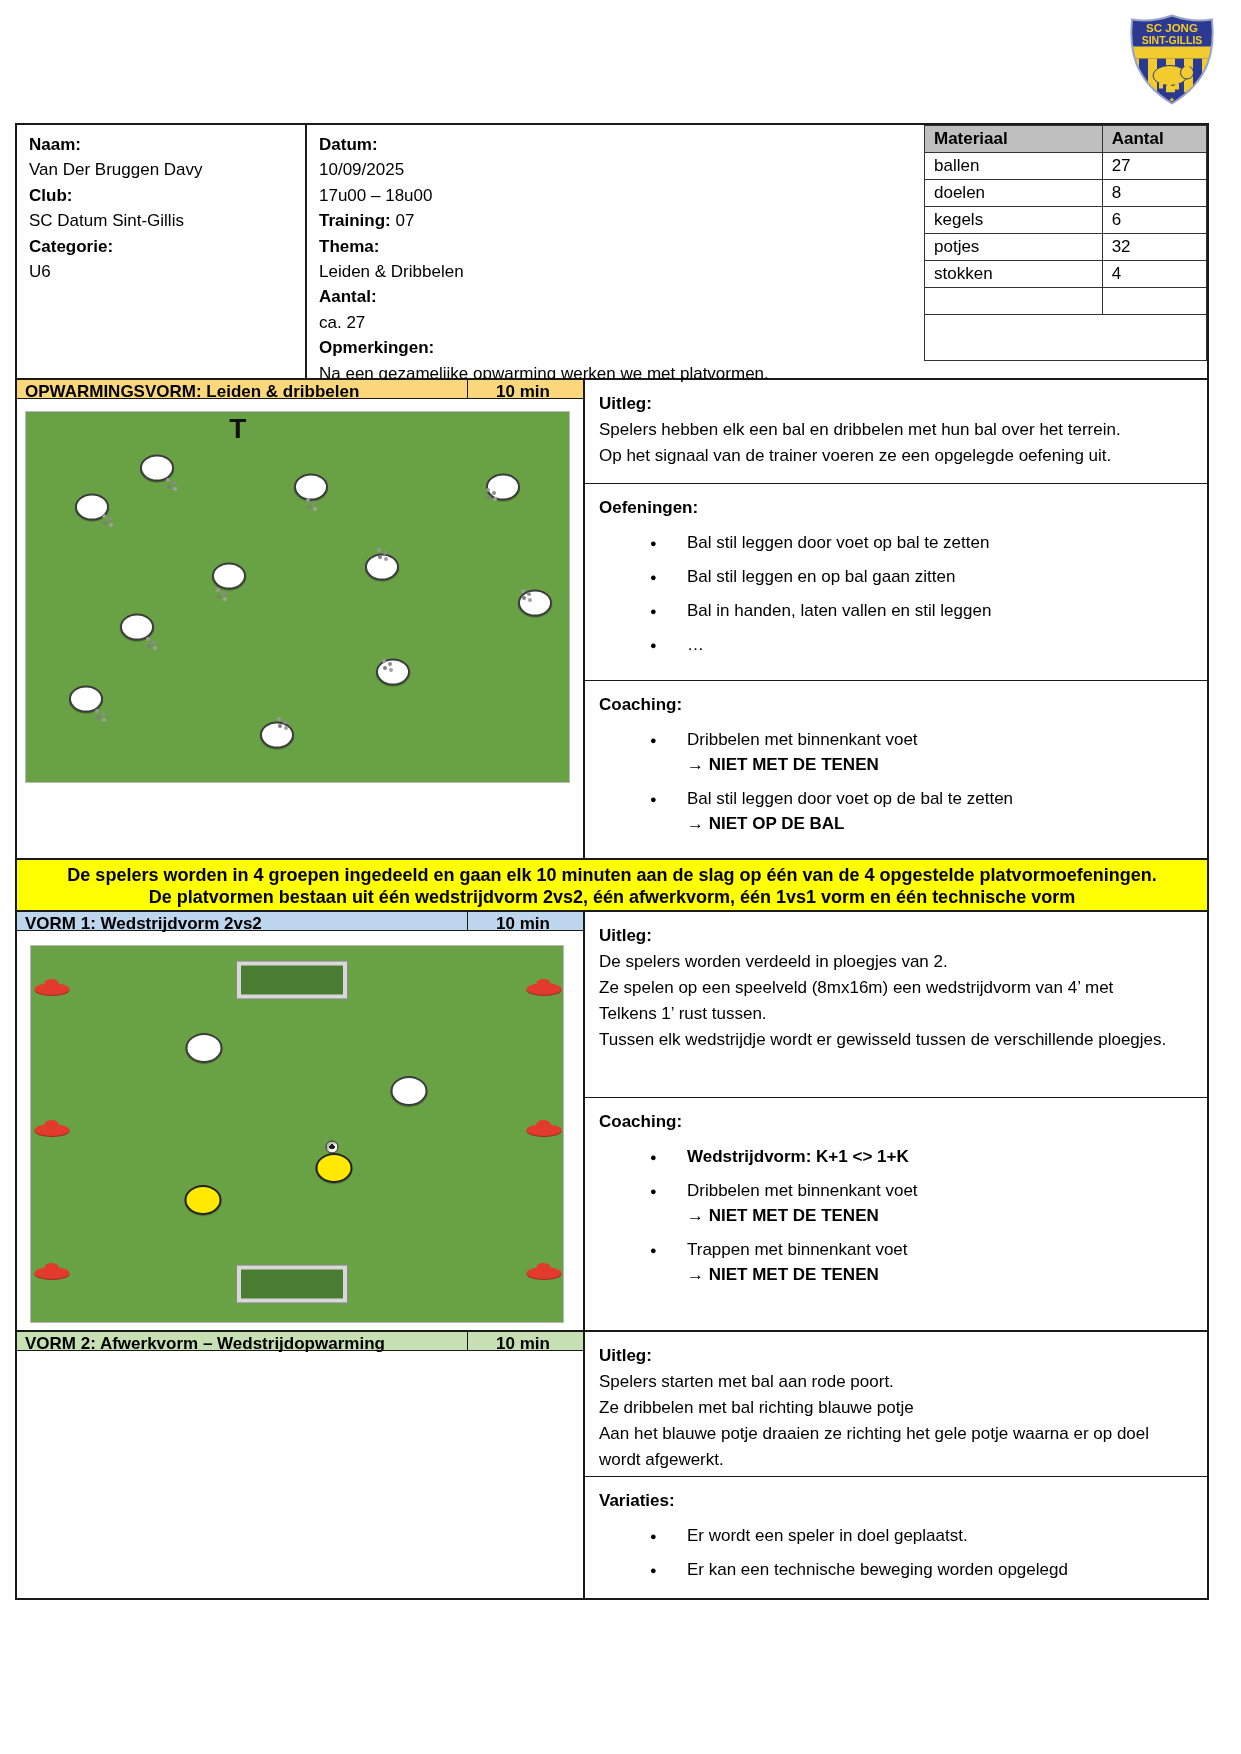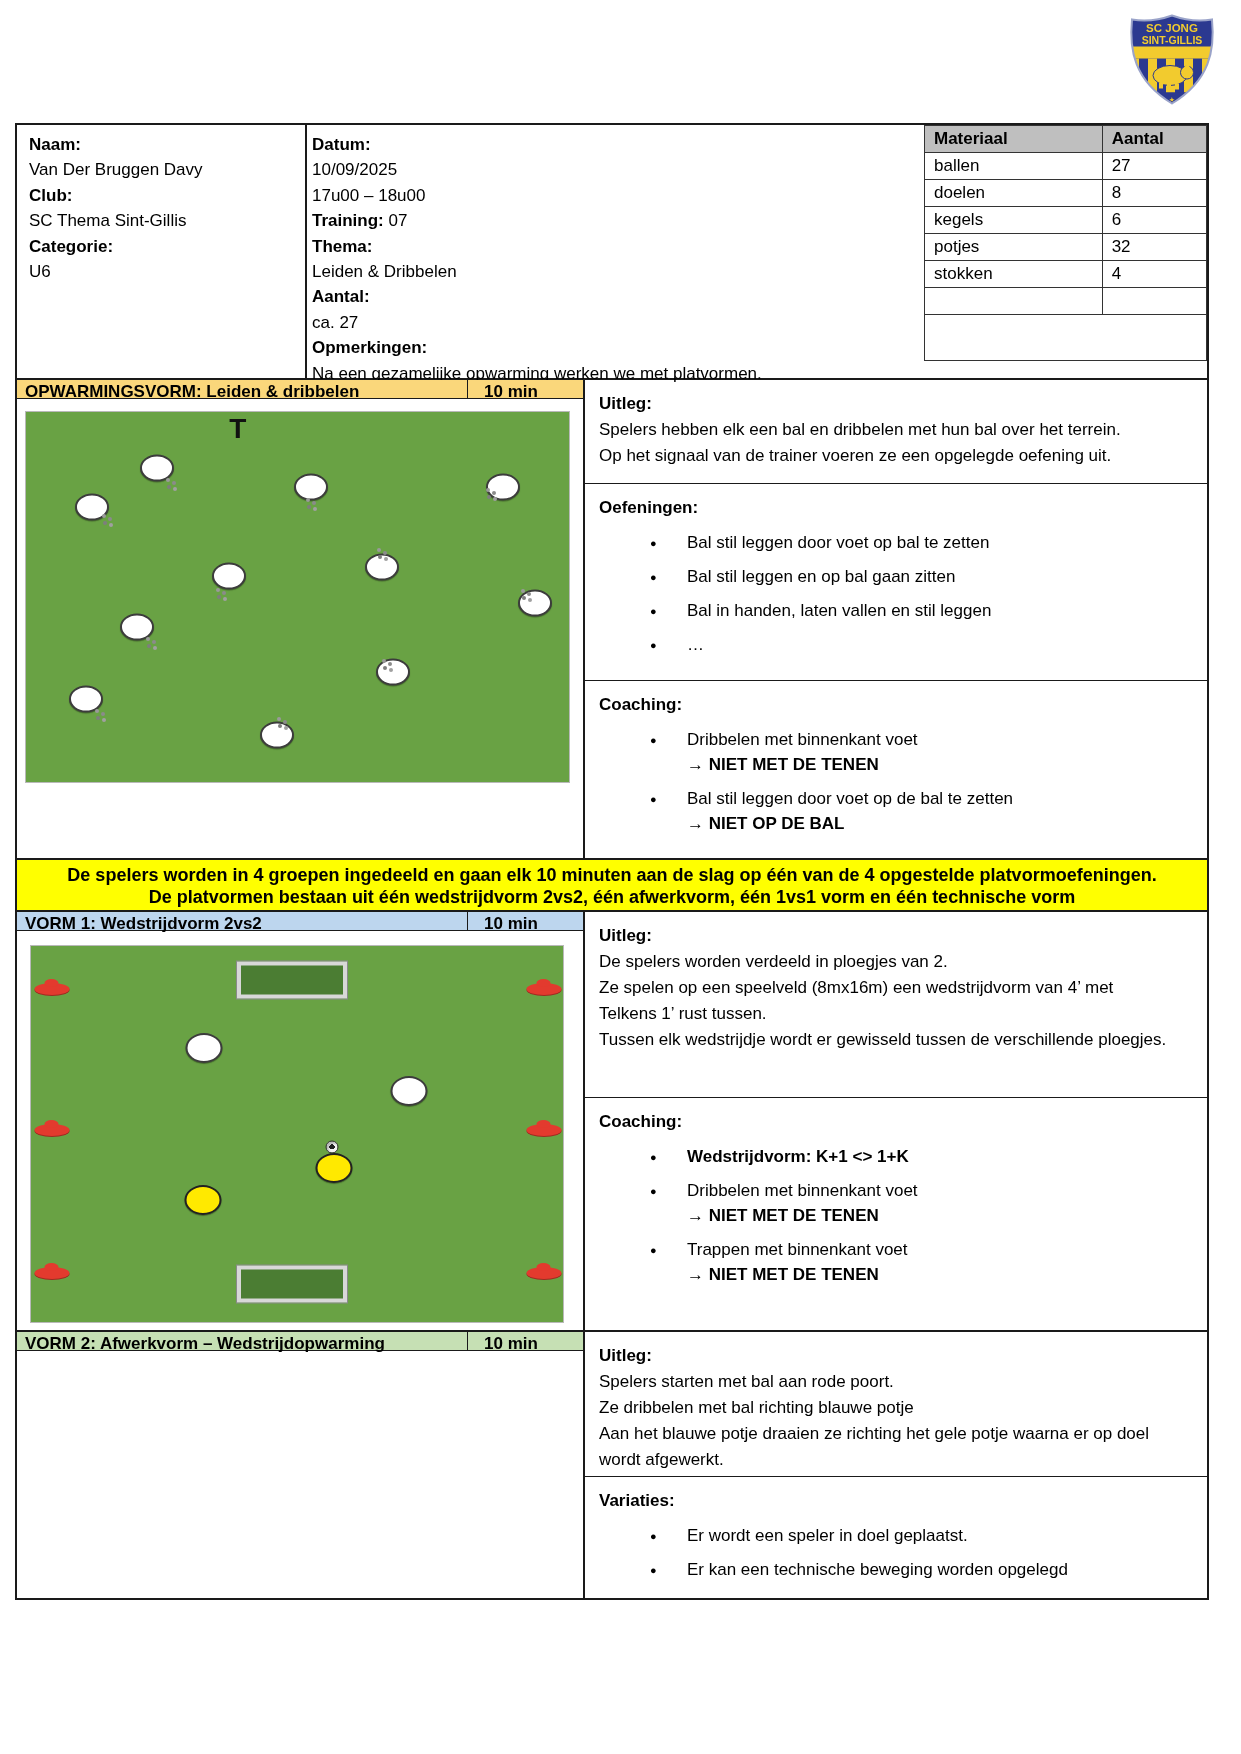--- a/index.html
+++ b/index.html
@@ -14,37 +14,37 @@
     width:1241px;height:1754px;position:relative;
     font-family:"Liberation Sans",sans-serif;font-size:17px;color:#000;
   }
   
   .logo{position:absolute;left:1126px;top:12px;width:92px;height:95px;}
   
   .doc{position:absolute;left:15px;top:123px;width:1194px;border:2px solid #1a1a1a;background:#fff;}
   
   .header-row{display:flex;height:255px;border-bottom:2px solid #1a1a1a;}
   .cell-naam{width:290px;border-right:2px solid #1a1a1a;padding:7px 12px;}
-  .cell-datum{flex:1;padding:7px 5px;}
+  .cell-datum{flex:1;padding:7px 12px;}
   .cell-materiaal{width:283px;}
   .info-line{line-height:25.4px;white-space:nowrap;}
   table.materials{width:100%;border-collapse:collapse;}
   table.materials td,table.materials th{border:1.5px solid #333;padding:1px 9px;text-align:left;font-size:17px;height:27px;}
   table.materials th{background:var(--table-header-bg);font-weight:bold;}
   table.materials td.tall{height:46px;}
   
   .block{display:flex;border-bottom:2px solid #1a1a1a;}
   .block1{height:480px;}
   .block2{height:420px;}
   .block3{height:266px;border-bottom:none;}
   .left-col{width:568px;border-right:2px solid #1a1a1a;position:relative;}
   .right-col{flex:1;display:flex;flex-direction:column;}
   .band{display:flex;height:19px;border-bottom:1.5px solid #1a1a1a;font-weight:bold;}
   .band-label{flex:1;padding:2px 8px;}
-  .band-dur{width:116px;border-left:1.5px solid #1a1a1a;padding:2px 16px;}
+  .band-dur{width:116px;border-left:1.5px solid #1a1a1a;padding:2px 28px;}
   .band.warmup{background:var(--warmup-band);}
   .band.vorm1{background:var(--vorm1-band);}
   .band.vorm2{background:var(--vorm2-band);}
   .rc-cell{border-bottom:1.5px solid #1a1a1a;padding:11px 16px 14px 14px;}
   .rc-cell:last-child{border-bottom:none;flex:1;}
   .rc-uitleg1{height:127px;}
   .rc-oefeningen{height:206px;}
   .rc-uitleg2{height:186px;}
   .rc-uitleg3{height:145px;}
   .sec-title{font-weight:bold;line-height:26px;}
@@ -117,21 +117,21 @@
   <path d="M46 3 C60 8 74 9 86 7 C89 37 84 68 46 91 C8 68 3 37 6 7 C18 9 32 8 46 3 Z" style="fill:none;stroke:#9aa3c9;stroke-width:2"></path>
 </svg>
 
 <div class="doc">
 
   <div class="header-row">
     <div class="cell-naam">
         <div class="info-line"><b>Naam:</b></div>
         <div class="info-line"><span>Van Der Bruggen Davy</span></div>
         <div class="info-line"><b>Club:</b></div>
-        <div class="info-line"><span>SC Thema Sint-Gillis</span></div>
+        <div class="info-line"><span>SC Datum Sint-Gillis</span></div>
         <div class="info-line"><b>Categorie:</b></div>
         <div class="info-line"><span>U6</span></div>
       </div>
     <div class="cell-datum">
         <div class="info-line"><b>Datum:</b></div>
         <div class="info-line"><span>10/09/2025</span></div>
         <div class="info-line"><span>17u00 – 18u00</span></div>
         <div class="info-line"><b>Training:</b><span> 07</span></div>
         <div class="info-line"><b>Thema:</b></div>
         <div class="info-line"><span>Leiden &amp; Dribbelen</span></div>

